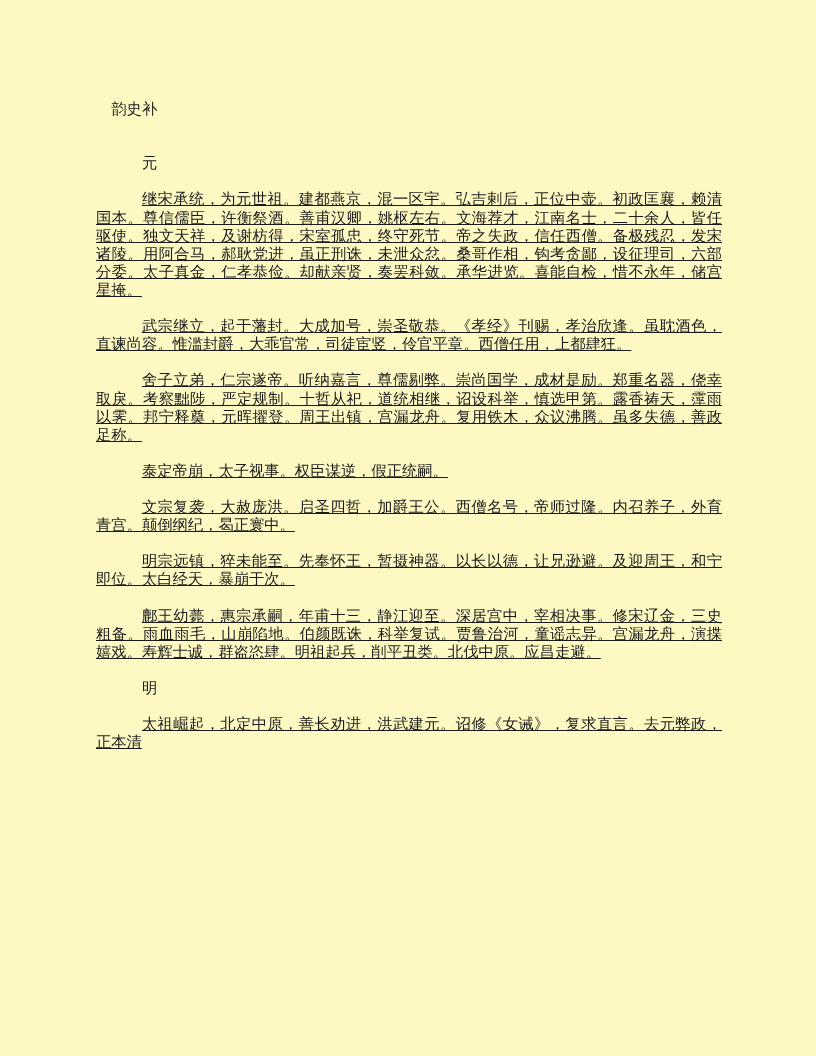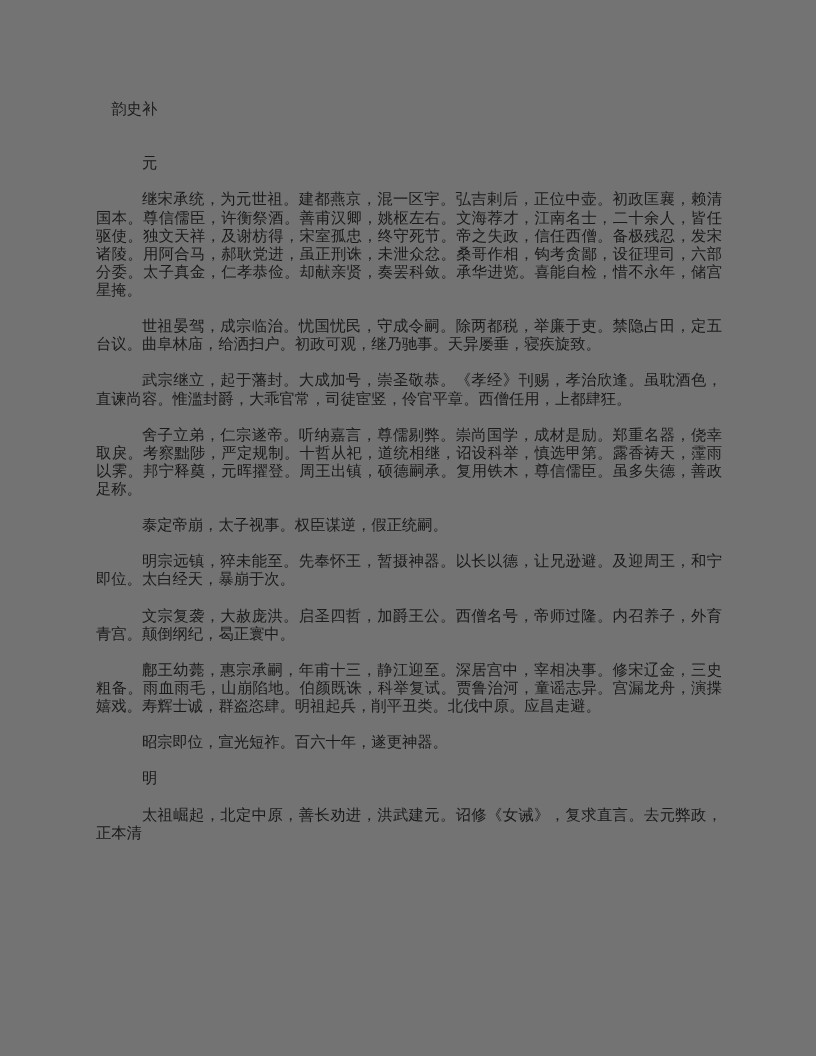--- a/index.html
+++ b/index.html
@@ -4,21 +4,21 @@
 <style>
   html, body {
     margin: 0;
     padding: 0;
     background: #ffffff;
   }
   .page {
     position: relative;
     width: 816px;
     height: 1056px;
-    background: #737373;
+    background: #fef9c3;
     overflow: hidden;
     box-sizing: border-box;
     padding: 100px 94px 16px 96px;
     font-family: "Liberation Serif", "DejaVu Serif", serif;
     font-size: 15.3px;
     line-height: 18.1px;
     color: #1a1a1a;
   }
   .doc-title {
     text-indent: 1em;
@@ -28,34 +28,33 @@
   .section-header {
     text-indent: 3em;
     margin: 0 0 18.1px 0;
     white-space: pre-wrap;
   }
   .para {
     text-indent: 3em;
     margin: 0 0 18.1px 0;
     text-align: justify;
     word-break: break-all;
+    text-decoration: underline;
   }
 </style>
 </head>
 <body>
 
 <div class="page">
   <div class="doc-title">韵史补</div>
   <div id="doc-body">
       <div class="section-header">元</div>
       <div class="para">继宋承统，为元世祖。建都燕京，混一区宇。弘吉剌后，正位中壶。初政匡襄，赖清国本。尊信儒臣，许衡祭酒。善甫汉卿，姚枢左右。文海荐才，江南名士，二十余人，皆任驱使。独文天祥，及谢枋得，宋室孤忠，终守死节。帝之失政，信任西僧。备极残忍，发宋诸陵。用阿合马，郝耿党进，虽正刑诛，未泄众忿。桑哥作相，钩考贪鄙，设征理司，六部分委。太子真金，仁孝恭俭。却献亲贤，奏罢科敛。承华进览。喜能自检，惜不永年，储宫星掩。</div>
-      <div class="para">世祖晏驾，成宗临治。忧国忧民，守成令嗣。除两都税，举廉于吏。禁隐占田，定五台议。曲阜林庙，给洒扫户。初政可观，继乃驰事。天异屡垂，寝疾旋致。</div>
       <div class="para">武宗继立，起于藩封。大成加号，崇圣敬恭。《孝经》刊赐，孝治欣逢。虽耽酒色，直谏尚容。惟滥封爵，大乖官常，司徒宦竖，伶官平章。西僧任用，上都肆狂。</div>
-      <div class="para">舍子立弟，仁宗遂帝。听纳嘉言，尊儒剔弊。崇尚国学，成材是励。郑重名器，侥幸取戾。考察黜陟，严定规制。十哲从祀，道统相继，诏设科举，慎选甲第。露香祷天，霪雨以霁。邦宁释奠，元晖擢登。周王出镇，硕德嗣承。复用铁木，尊信儒臣。虽多失德，善政足称。</div>
+      <div class="para">舍子立弟，仁宗遂帝。听纳嘉言，尊儒剔弊。崇尚国学，成材是励。郑重名器，侥幸取戾。考察黜陟，严定规制。十哲从祀，道统相继，诏设科举，慎选甲第。露香祷天，霪雨以霁。邦宁释奠，元晖擢登。周王出镇，宫漏龙舟。复用铁木，众议沸腾。虽多失德，善政足称。</div>
       <div class="para">泰定帝崩，太子视事。权臣谋逆，假正统嗣。</div>
+      <div class="para">文宗复袭，大赦庞洪。启圣四哲，加爵王公。西僧名号，帝师过隆。内召养子，外育青宫。颠倒纲纪，曷正寰中。</div>
       <div class="para">明宗远镇，猝未能至。先奉怀王，暂摄神器。以长以德，让兄逊避。及迎周王，和宁即位。太白经天，暴崩于次。</div>
-      <div class="para">文宗复袭，大赦庞洪。启圣四哲，加爵王公。西僧名号，帝师过隆。内召养子，外育青宫。颠倒纲纪，曷正寰中。</div>
       <div class="para">鄜王幼薨，惠宗承嗣，年甫十三，静江迎至。深居宫中，宰相决事。修宋辽金，三史粗备。雨血雨毛，山崩陷地。伯颜既诛，科举复试。贾鲁治河，童谣志异。宫漏龙舟，演揲嬉戏。寿辉士诚，群盗恣肆。明祖起兵，削平丑类。北伐中原。应昌走避。</div>
-      <div class="para">昭宗即位，宣光短祚。百六十年，遂更神器。</div>
       <div class="section-header">明</div>
       <div class="para">太祖崛起，北定中原，善长劝进，洪武建元。诏修《女诫》，复求直言。去元弊政，正本清</div>
     </div>
 </div>
 
 </body></html>

